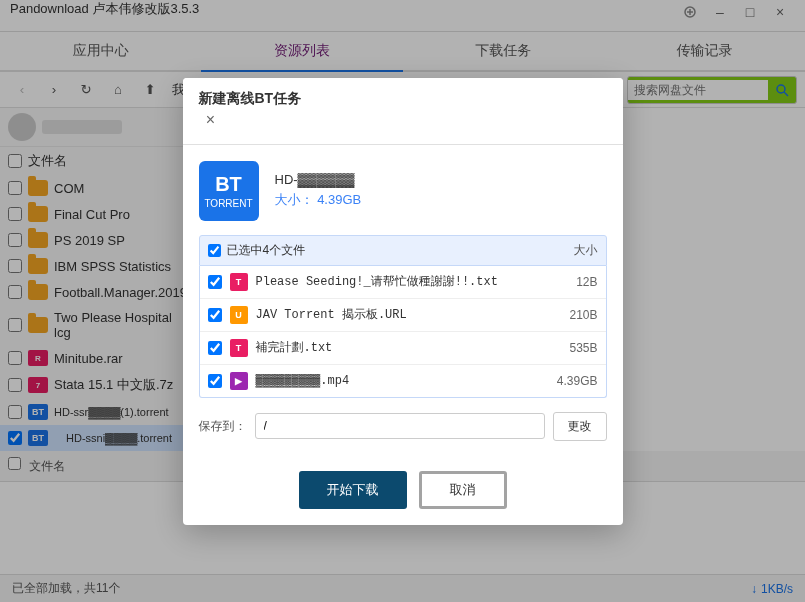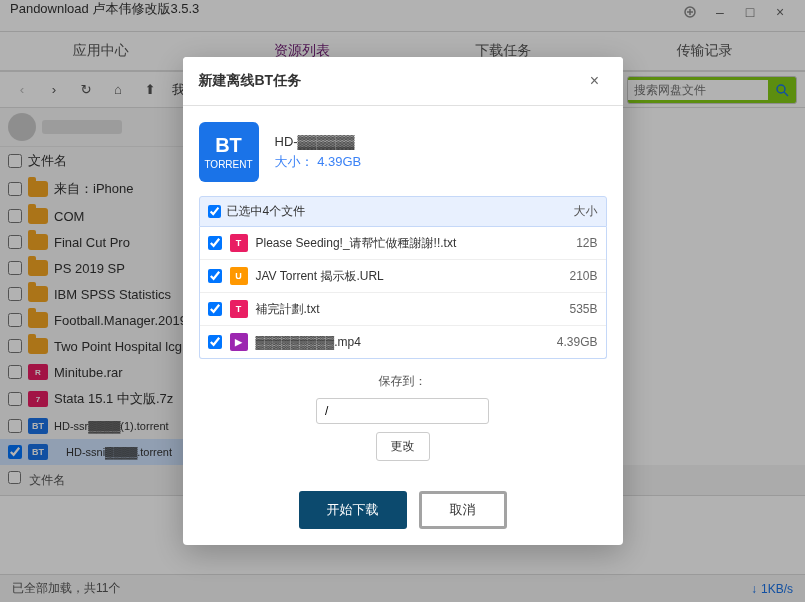--- a/index.html
+++ b/index.html
@@ -130,22 +130,22 @@
     .modal-overlay {
       position: fixed; top: 0; left: 0; width: 805px; height: 602px;
       background: rgba(0,0,0,0.3); display: flex; align-items: center; justify-content: center;
       z-index: 100;
     }
     .modal {
       background: #fff; border-radius: 4px; width: 440px;
       box-shadow: 0 8px 32px rgba(0,0,0,0.25); overflow: hidden;
     }
     .modal-header {
-      background: #fff; padding: 12px 16px; display: flex; align-items: center;
-      justify-content: space-between; border-bottom: 1px solid #e0e0e0;
+      background: #fff; padding: 12px 16px; display: flex; 
+      justify-content: space-between; border-bottom: 1px solid #e0e0e0; flex-direction: column;
     }
     .modal-title { font-size: 14px; font-weight: 600; color: #333; }
     .modal-close {
       width: 24px; height: 24px; background: transparent; border: none; cursor: pointer;
       display: flex; align-items: center; justify-content: center; color: #666;
       font-size: 16px; border-radius: 3px;
     }
     .modal-body { padding: 16px; }
     .torrent-info { display: flex; align-items: center; gap: 16px; margin-bottom: 14px; }
     .torrent-icon {
@@ -182,24 +182,24 @@
     .tf-icon-url {
       width: 18px; height: 18px; background: #ff9800; border-radius: 2px;
       flex-shrink: 0; display: flex; align-items: center; justify-content: center;
       color: white; font-size: 9px; font-weight: bold;
     }
     .tf-icon-mp4 {
       width: 18px; height: 18px; background: #9c27b0; border-radius: 2px;
       flex-shrink: 0; display: flex; align-items: center; justify-content: center;
       color: white; font-size: 9px; font-weight: bold;
     }
-    .tf-name { flex: 1; }
+    .tf-name { flex: 1; font-family: Liberation Mono, monospace; }
     .tf-size { color: #666; white-space: nowrap; }
     .save-row {
-      display: flex; align-items: center; gap: 8px; margin-bottom: 14px; flex-direction: column;
+      display: flex; align-items: center; gap: 8px; margin-bottom: 14px;
     }
     .save-label { color: #555; font-size: 12px; white-space: nowrap; }
     .save-input {
       flex: 1; border: 1px solid #ccc; border-radius: 3px; padding: 5px 8px;
       font-size: 12px; outline: none; font-family: 'Microsoft YaHei', sans-serif;
     }
     .save-btn {
       padding: 5px 14px; background: #fff; border: 1px solid #ccc; border-radius: 3px;
       cursor: pointer; font-size: 12px; color: #333;
       font-family: 'Microsoft YaHei', sans-serif;
@@ -283,25 +283,20 @@
   <div class="left-panel">
     <div class="header-row">
       <div class="avatar-placeholder"></div>
       <div style="width:80px;height:14px;background:#e0e0e0;border-radius:3px;"></div>
     </div>
     <div class="file-item">
       <input type="checkbox" style="">
       <span>文件名</span>
     </div>
 
-    <div class="file-item">
-      <input type="checkbox" style="">
-      <div class="folder-icon"></div>
-      <span>来自：iPhone</span>
-    </div>
 
     <div class="file-item">
       <input type="checkbox" style="">
       <div class="folder-icon"></div>
       <span>COM</span>
     </div>
 
     <div class="file-item">
       <input type="checkbox" style="">
       <div class="folder-icon"></div>
@@ -322,21 +317,21 @@
 
     <div class="file-item">
       <input type="checkbox" style="">
       <div class="folder-icon"></div>
       <span>Football.Manager.2019.</span>
     </div>
 
     <div class="file-item">
       <input type="checkbox" style="">
       <div class="folder-icon"></div>
-      <span>Two Point Hospital lcg</span>
+      <span>Two Please Hospital lcg</span>
     </div>
 
     <div class="file-item">
       <input type="checkbox" style="">
       <div class="file-icon-rar">R</div>
       <span>Minitube.rar</span>
     </div>
 
     <div class="file-item">
       <input type="checkbox" style="">

